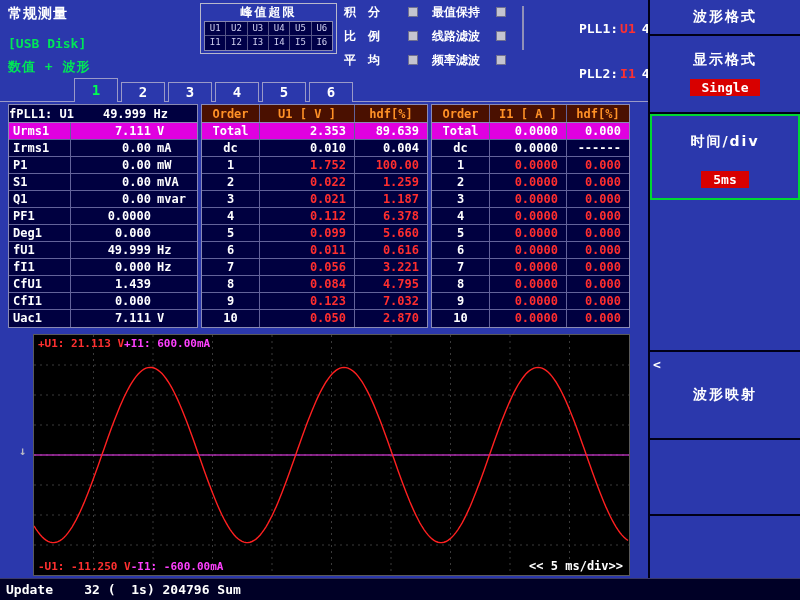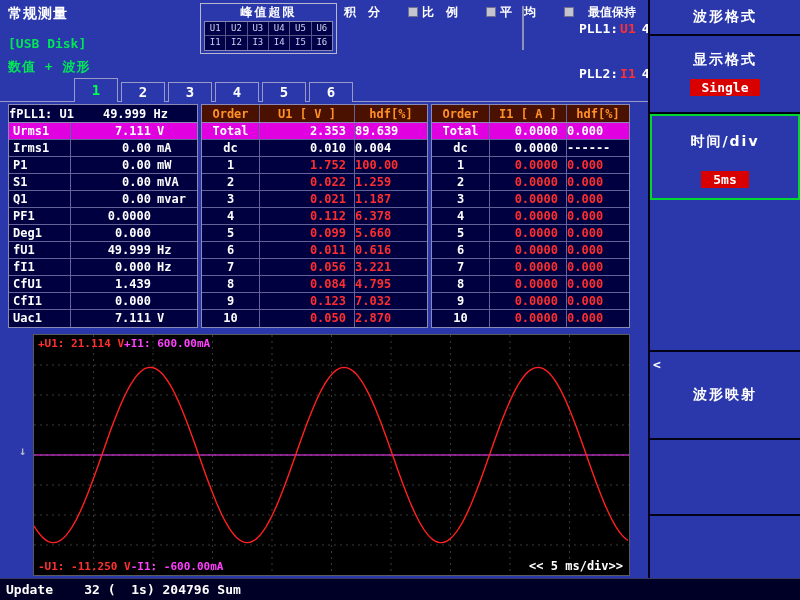--- a/index.html
+++ b/index.html
@@ -14,21 +14,21 @@
 
   .peak-box{position:absolute;left:200px;top:3px;width:137px;height:51px;border:1px solid #b8b8cc}
   .peak-title{text-align:center;font-size:12px;font-weight:bold;line-height:17px;letter-spacing:2px}
   .peak-grid{margin:0 3px;border:1px solid #8888b0;background:#000048}
   .peak-row{display:flex;height:14px}
   .peak-row:first-child{border-bottom:1px solid #555588}
   .peak-cell{flex:1;font-size:9px;line-height:13px;text-align:center;color:#d0d0f0;border-right:1px solid #555588}
   .peak-cell:last-child{border-right:none}
 
   .flags{position:absolute;left:344px;top:6px;display:flex;gap:14px}
-  .flag-col{display:flex;flex-direction:row;gap:4px}
+  .flag-col{display:flex;flex-direction:column;gap:12px}
   .flag{display:flex;align-items:center;height:12px}
   .flag-label{font-size:12px;font-weight:bold;width:60px;font-family:"DejaVu Sans","Liberation Sans",sans-serif}
   .flag-box{width:10px;height:10px;background:#c4c4d0;border:1px solid #707090;margin-left:4px}
 
   .pll{position:absolute;left:522px;top:6px;height:44px;border-left:2px solid #9090b8;padding-left:8px;
        display:flex;flex-direction:column;justify-content:space-between}
   .pll-row{font-size:13px;font-weight:bold;white-space:pre}
   .pll-src{color:#ff3030;margin:0 6px 0 2px}
 
   
@@ -52,21 +52,21 @@
   
   .harm-table{position:absolute;top:104px;background:#000040;border:1px solid #8a8ab4;font-size:12px;font-weight:bold}
   .harm-u{left:201px;width:227px}
   .harm-i{left:431px;width:199px}
   .h-head{display:flex;height:18px;line-height:18px;background:#4a1000;border-bottom:1px solid #8a8ab4}
   .h-head span{color:#ff9126;text-align:center;padding:0}
   .h-row{display:flex;height:17px;line-height:16px;border-bottom:1px solid #63639a}
   .h-row:last-child{border-bottom:none}
   .h-order{width:58px;text-align:center;border-right:1px solid #63639a}
   .h-val{flex:1;text-align:right;padding-right:8px;border-right:1px solid #63639a}
-  .h-hdf{width:72px;text-align:left;padding-right:8px}
+  .h-hdf{width:72px;text-align:right;padding-right:8px}
   .harm-i .h-hdf{width:62px}
   .h-row.hl{background:#e000e0;color:#fff}
   .h-row.red .h-val,.h-row.red .h-hdf{color:#ff2e2e}
 
   
   .wave{position:absolute;left:33px;top:334px;width:597px;height:242px;background:#000;border:1px solid #5a5a5a}
   .wave svg{position:absolute;left:0;top:0;width:595px;height:240px}
   .wave-label-top{position:absolute;left:4px;top:2px;font-size:11px;font-weight:bold;white-space:pre}
   .wave-label-bottom{position:absolute;left:4px;bottom:2px;font-size:11px;font-weight:bold;white-space:pre}
   .wl-u{color:#ff3030}
@@ -391,21 +391,21 @@
         <line x1="0" y1="30" x2="595" y2="30" stroke="#3a3a3a" stroke-width="1" stroke-dasharray="2,4"></line>
         <line x1="0" y1="60" x2="595" y2="60" stroke="#3a3a3a" stroke-width="1" stroke-dasharray="2,4"></line>
         <line x1="0" y1="90" x2="595" y2="90" stroke="#3a3a3a" stroke-width="1" stroke-dasharray="2,4"></line>
         <line x1="0" y1="120" x2="595" y2="120" stroke="#3a3a3a" stroke-width="1" stroke-dasharray="2,4"></line>
         <line x1="0" y1="150" x2="595" y2="150" stroke="#3a3a3a" stroke-width="1" stroke-dasharray="2,4"></line>
         <line x1="0" y1="180" x2="595" y2="180" stroke="#3a3a3a" stroke-width="1" stroke-dasharray="2,4"></line>
         <line x1="0" y1="210" x2="595" y2="210" stroke="#3a3a3a" stroke-width="1" stroke-dasharray="2,4"></line>
         <line x1="0" y1="120" x2="595" y2="120" stroke="#ff40ff" stroke-width="1.2"></line>
         <polyline points="0,190.9 2,194.1 4,196.9 6,199.5 8,201.7 10,203.6 12,205.1 14,206.3 16,207.1 18,207.5 20,207.6 22,207.3 24,206.6 26,205.6 28,204.2 30,202.5 32,200.4 34,197.9 36,195.2 38,192.1 40,188.7 42,185.1 44,181.1 46,177.0 48,172.5 50,167.9 52,163.0 54,158.0 56,152.8 58,147.5 60,142.0 62,136.5 64,130.9 66,125.2 68,119.5 70,113.9 72,108.2 74,102.6 76,97.1 78,91.6 80,86.3 82,81.2 84,76.2 86,71.3 88,66.7 90,62.3 92,58.2 94,54.3 96,50.7 98,47.3 100,44.3 102,41.6 104,39.3 106,37.2 108,35.5 110,34.2 112,33.2 114,32.6 116,32.4 118,32.5 120,33.0 122,33.9 124,35.1 126,36.7 128,38.6 130,40.9 132,43.5 134,46.5 136,49.7 138,53.2 140,57.0 142,61.1 144,65.4 146,70.0 148,74.8 150,79.7 152,84.8 154,90.1 156,95.5 158,101.0 160,106.6 162,112.2 164,117.9 166,123.6 168,129.2 170,134.9 172,140.4 174,145.9 176,151.3 178,156.5 180,161.6 182,166.5 184,171.2 186,175.7 188,180.0 190,184.0 192,187.7 194,191.2 196,194.3 198,197.2 200,199.7 202,201.9 204,203.7 206,205.2 208,206.4 210,207.1 212,207.5 214,207.6 216,207.2 218,206.5 220,205.5 222,204.1 224,202.3 226,200.2 228,197.7 230,194.9 232,191.8 234,188.4 236,184.7 238,180.8 240,176.5 242,172.1 244,167.4 246,162.5 248,157.5 250,152.3 252,146.9 254,141.5 256,135.9 258,130.3 260,124.7 262,119.0 264,113.3 266,107.7 268,102.1 270,96.6 272,91.1 274,85.8 276,80.7 278,75.7 280,70.9 282,66.3 284,61.9 286,57.8 288,53.9 290,50.3 292,47.0 294,44.1 296,41.4 298,39.1 300,37.1 302,35.4 304,34.1 306,33.2 308,32.6 310,32.4 312,32.6 314,33.1 316,34.0 318,35.3 320,36.9 322,38.8 324,41.1 326,43.8 328,46.7 330,50.0 332,53.6 334,57.4 336,61.5 338,65.9 340,70.4 342,75.2 344,80.2 346,85.3 348,90.6 350,96.0 352,101.5 354,107.1 356,112.8 358,118.4 360,124.1 362,129.8 364,135.4 366,141.0 368,146.4 370,151.8 372,157.0 374,162.1 376,167.0 378,171.6 380,176.1 382,180.4 384,184.3 386,188.1 388,191.5 390,194.6 392,197.4 394,199.9 396,202.1 398,203.9 400,205.4 402,206.5 404,207.2 406,207.6 408,207.6 410,207.2 412,206.5 414,205.4 416,203.9 418,202.1 420,199.9 422,197.4 424,194.6 426,191.5 428,188.1 430,184.4 432,180.4 434,176.1 436,171.7 438,167.0 440,162.1 442,157.0 444,151.8 446,146.4 448,141.0 450,135.4 452,129.8 454,124.1 456,118.5 458,112.8 460,107.1 462,101.6 464,96.0 466,90.6 468,85.3 470,80.2 472,75.2 474,70.5 476,65.9 478,61.5 480,57.4 482,53.6 484,50.0 486,46.8 488,43.8 490,41.2 492,38.8 494,36.9 496,35.3 498,34.0 500,33.1 502,32.6 504,32.4 506,32.6 508,33.2 510,34.1 512,35.4 514,37.0 516,39.0 518,41.4 520,44.1 522,47.0 524,50.3 526,53.9 528,57.8 530,61.9 532,66.3 534,70.9 536,75.7 538,80.7 540,85.8 542,91.1 544,96.5 546,102.1 548,107.7 550,113.3 552,119.0 554,124.7 556,130.3 558,135.9 560,141.5 562,146.9 564,152.3 566,157.5 568,162.5 570,167.4 572,172.1 574,176.5 576,180.8 578,184.7 580,188.4 582,191.8 584,194.9 586,197.7 588,200.1 590,202.3 592,204.0 594,205.5" fill="none" stroke="#ff2020" stroke-width="1.4"></polyline>
       </svg>
-    <div class="wave-label-top"><span class="wl-u">+U1: 21.114 V</span><span class="wl-i">+I1: 600.00mA</span></div>
+    <div class="wave-label-top"><span class="wl-u">+U1: 21.113 V</span><span class="wl-i">+I1: 600.00mA</span></div>
     <div class="wave-label-bottom"><span class="wl-u">-U1: -11.250 V</span><span class="wl-i">-I1: -600.00mA</span></div>
     <div class="wave-timebase">&lt;&lt; 5 ms/div&gt;&gt;</div>
   </div>
   <div class="marker">↓</div>
 
   <div class="sidebar">
     <div class="sb-title">波形格式</div>
     <div class="sb-item" id="sb-display">
       <div class="sb-label">显示格式</div>
       <div class="sb-badge">Single</div>

